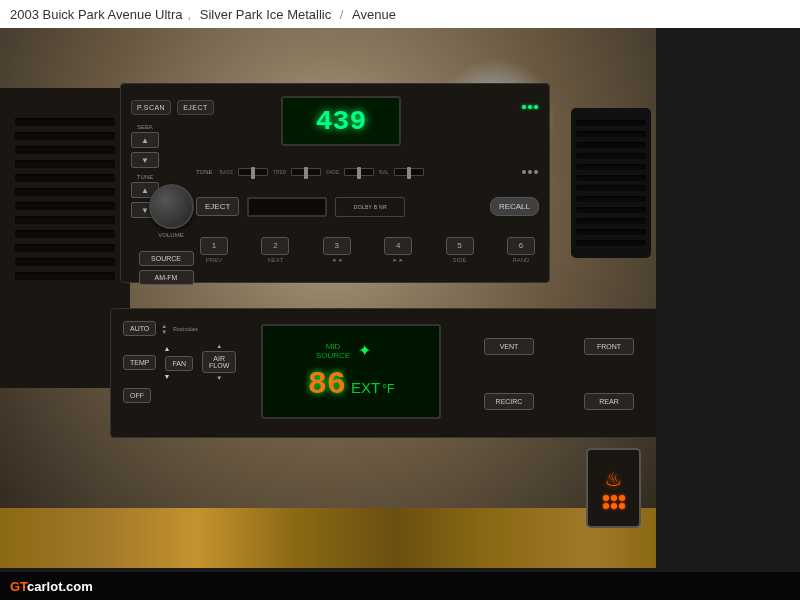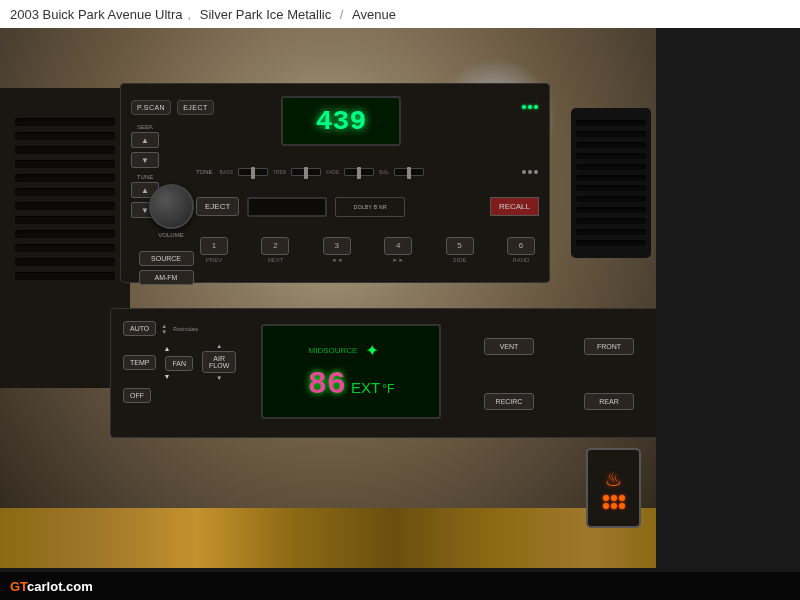--- a/index.html
+++ b/index.html
@@ -299,23 +299,23 @@
     }
 
     .dolby-text {
       font-size: 5px;
       color: #aaa;
       text-transform: uppercase;
       letter-spacing: 0.3px;
     }
 
     .recall-btn {
-      background: #7f1d1d;
+      background: #404040;
       border: 1px solid #555;
-      border-radius: 0;
+      border-radius: 8px;
       color: #ccc;
       font-size: 8px;
       padding: 4px 8px;
       margin-left: auto;
     }
 
     
     .radio-bottom-row {
       position: absolute;
       top: 148px;
@@ -453,21 +453,21 @@
       width: 20px;
       height: 20px;
       color: #00ff44;
       font-size: 16px;
       margin-right: 8px;
     }
 
     .climate-temp {
       font-size: 32px;
       font-weight: bold;
-      color: #ec4899;
+      color: #f97316;
       font-family: 'Courier New', monospace;
       text-shadow: 0 0 6px #00ff22;
     }
 
     .climate-unit {
       font-size: 14px;
       color: #00cc33;
       margin-left: 2px;
     }
 
@@ -802,21 +802,21 @@
           <div style="font-size:6px;color:#aaa;text-align:center;">▼</div>
         </div>
       </div>
       <div class="climate-bot-row">
         <div class="climate-btn">OFF</div>
       </div>
     </div>
 
     <div class="climate-display">
       <div class="climate-display-top">
-        <div style="display:flex;align-items:center;margin-right:8px;">
+        <div style="display:flex;flex-direction:column;align-items:center;margin-right:8px;">
           <span style="font-size:8px;color:#00aa22;">MID</span>
           <span style="font-size:8px;color:#00aa22;">SOURCE</span>
         </div>
         <span class="fan-icon">✦</span>
       </div>
       <div style="display:flex;align-items:baseline;">
         <span class="climate-temp">86</span>
         <span class="climate-unit"></span>
         <span style="font-size:15px;color:#00cc33;margin-left:3px;">EXT</span>
         <span style="font-size:12px;color:#00cc33;margin-left:2px;">°F</span>

